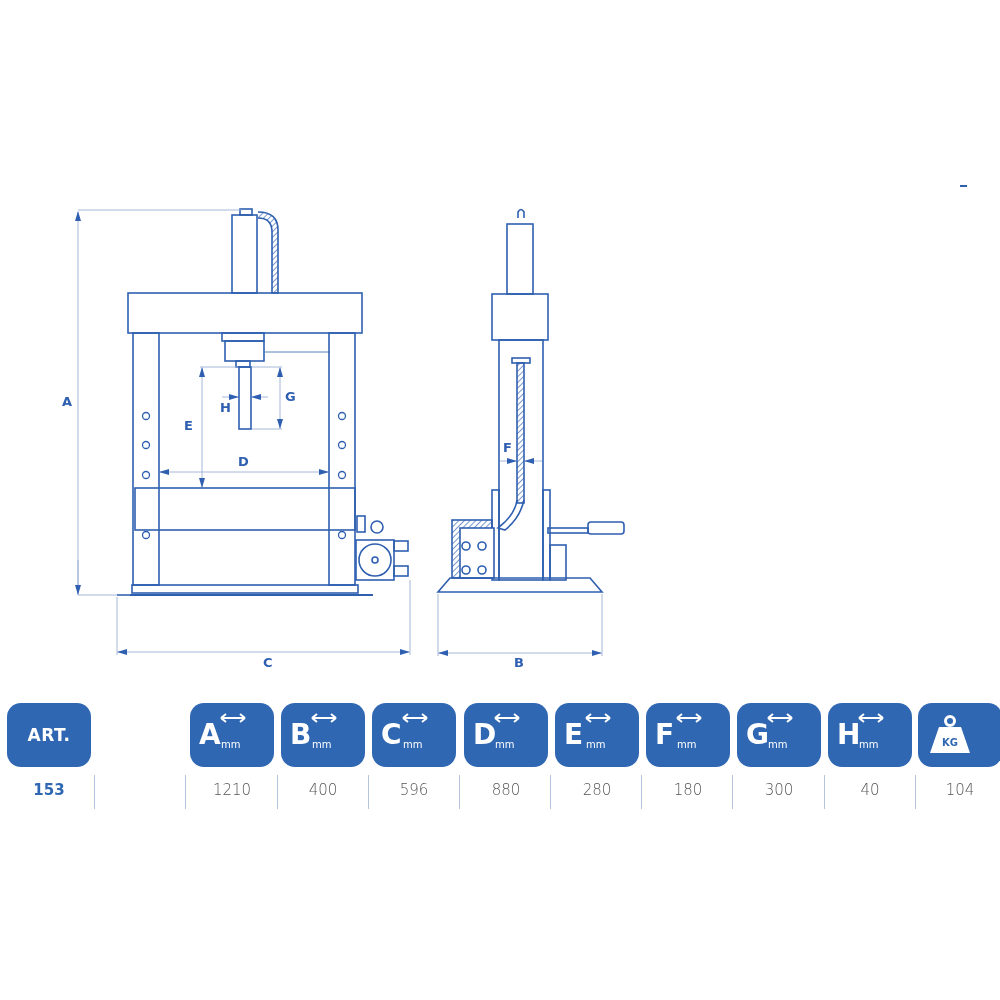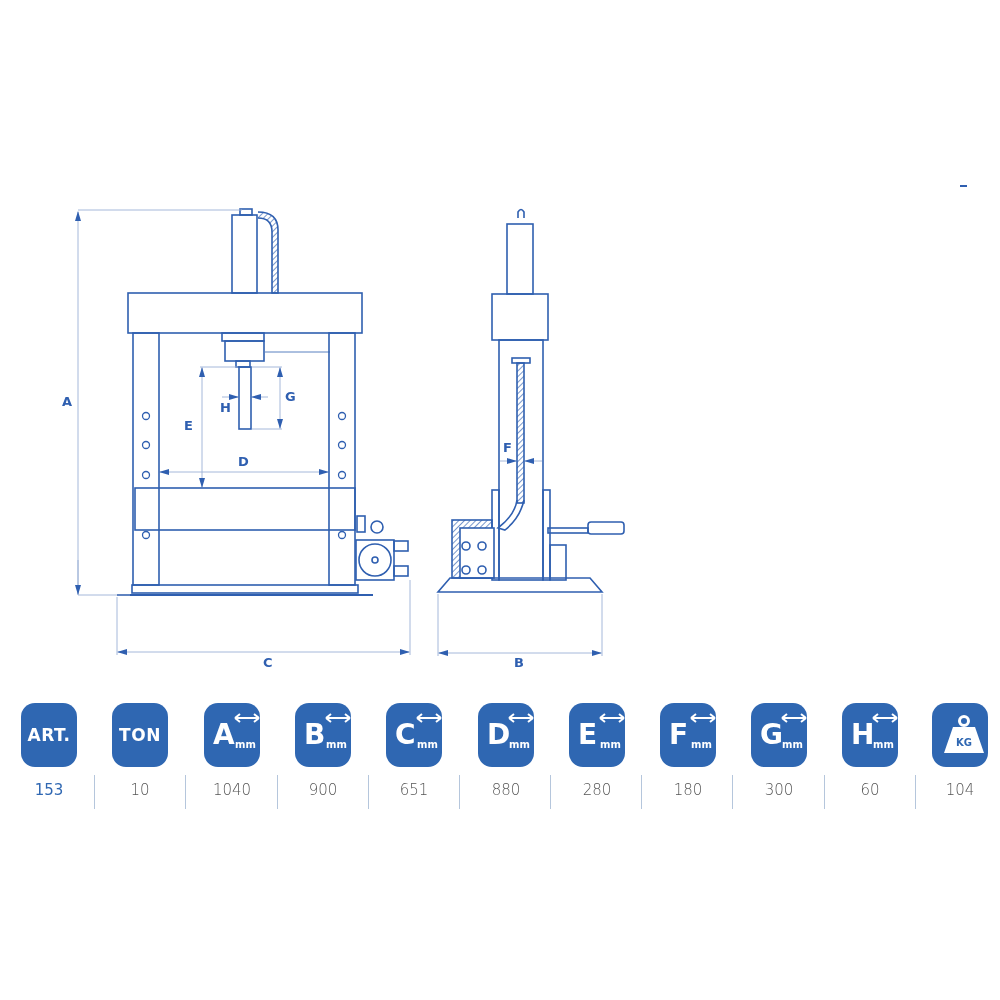--- a/index.html
+++ b/index.html
@@ -1,27 +1,27 @@
 <!DOCTYPE html>
 <html><head>
 <meta charset="utf-8">
 <style>
   html, body { margin:0; padding:0; background:#ffffff; }
   body { width:1000px; height:1000px; position:relative; overflow:hidden; font-family:"DejaVu Sans", sans-serif; }
   .drawing { position:absolute; left:0; top:0; width:1000px; height:680px; }
   .lbl { font-family:"DejaVu Sans", sans-serif; font-size:13px; fill:#2f5fb0; font-weight:600; }
   .specs { position:absolute; left:0; top:703px; width:1000px; height:110px; }
   .col { position:absolute; top:0; width:92px; text-align:center; }
-  .tile { width:56px; height:64px; margin:0 auto; border-radius:14px; background:#2f67b2; color:#fff; position:relative; }
+  .tile { width:84px; height:64px; margin:0 auto; border-radius:14px; background:#2f67b2; color:#fff; position:relative; }
   .tile .txt { position:absolute; left:0; right:0; top:22px; font-weight:700; font-size:17px; letter-spacing:0.5px; font-family:"DejaVu Sans", sans-serif; }
   .tile .big { position:absolute; left:9px; top:17px; font-size:28px; font-weight:700; line-height:30px; }
-  .tile .mm { position:absolute; left:31px; top:36px; font-size:10px; font-weight:700; }
+  .tile .mm { position:absolute; left:31px; top:36px; font-size:10px; font-weight:400; }
   .tile .arr { position:absolute; left:30px; top:10px; width:26px; height:10px; }
   .val { margin-top:14px; font-size:15px; color:#555; font-family:"DejaVu Sans", sans-serif; font-weight:300; }
-  .val.art { color:#2f67b2; font-weight:400; }
+  .val.art { color:#2f67b2; font-weight:700; }
   .sep { position:absolute; top:72px; width:1px; height:34px; background:#b5c6dc; }
 </style>
 </head>
 <body>
 
 <svg class="drawing" viewBox="0 0 1000 680" xmlns="http://www.w3.org/2000/svg">
   <defs>
     <marker id="ah" markerWidth="10" markerHeight="8" refX="9" refY="4" orient="auto" markerUnits="userSpaceOnUse">
       <path d="M0,1 L10,4 L0,7 Z" fill="#2f5fb0"></path>
     </marker>
@@ -140,61 +140,55 @@
 <div class="specs">
 
   <div class="col" style="left:3px">
     <div class="tile">
         <div class="txt">ART.</div>
       </div>
     <div class="val art">153</div>
   </div>
   <div class="sep" style="left:94px"></div>
 
-  <div class="col" style="left:94px">
-    <div class="tile">
-        <div class="txt">TON</div>
-      </div>
-    <div class="val">10</div>
-  </div>
   <div class="sep" style="left:185px"></div>
 
   <div class="col" style="left:186px">
     <div class="tile">
       <svg class="arr" viewBox="0 0 26 10">
           <path d="M1,5 L25,5 M1,5 L6,1 M1,5 L6,9 M25,5 L20,1 M25,5 L20,9" stroke="#fff" stroke-width="2" fill="none"></path>
         </svg>
       <span class="big">A</span>
         <span class="mm">mm</span>
     </div>
-    <div class="val">1040</div>
+    <div class="val">1210</div>
   </div>
   <div class="sep" style="left:277px"></div>
 
   <div class="col" style="left:277px">
     <div class="tile">
       <svg class="arr" viewBox="0 0 26 10">
           <path d="M1,5 L25,5 M1,5 L6,1 M1,5 L6,9 M25,5 L20,1 M25,5 L20,9" stroke="#fff" stroke-width="2" fill="none"></path>
         </svg>
       <span class="big">B</span>
         <span class="mm">mm</span>
     </div>
-    <div class="val">900</div>
+    <div class="val">400</div>
   </div>
   <div class="sep" style="left:368px"></div>
 
   <div class="col" style="left:368px">
     <div class="tile">
       <svg class="arr" viewBox="0 0 26 10">
           <path d="M1,5 L25,5 M1,5 L6,1 M1,5 L6,9 M25,5 L20,1 M25,5 L20,9" stroke="#fff" stroke-width="2" fill="none"></path>
         </svg>
       <span class="big">C</span>
         <span class="mm">mm</span>
     </div>
-    <div class="val">651</div>
+    <div class="val">596</div>
   </div>
   <div class="sep" style="left:459px"></div>
 
   <div class="col" style="left:460px">
     <div class="tile">
       <svg class="arr" viewBox="0 0 26 10">
           <path d="M1,5 L25,5 M1,5 L6,1 M1,5 L6,9 M25,5 L20,1 M25,5 L20,9" stroke="#fff" stroke-width="2" fill="none"></path>
         </svg>
       <span class="big">D</span>
         <span class="mm">mm</span>
@@ -240,21 +234,21 @@
   <div class="sep" style="left:824px"></div>
 
   <div class="col" style="left:824px">
     <div class="tile">
       <svg class="arr" viewBox="0 0 26 10">
           <path d="M1,5 L25,5 M1,5 L6,1 M1,5 L6,9 M25,5 L20,1 M25,5 L20,9" stroke="#fff" stroke-width="2" fill="none"></path>
         </svg>
       <span class="big">H</span>
         <span class="mm">mm</span>
     </div>
-    <div class="val">60</div>
+    <div class="val">40</div>
   </div>
   <div class="sep" style="left:915px"></div>
 
   <div class="col" style="left:914px">
     <div class="tile">
       <svg viewBox="0 0 64 64" width="64" height="64" style="position:absolute;left:0;top:0">
         <circle cx="32" cy="18" r="4.5" stroke="#fff" stroke-width="3" fill="none"></circle>
         <path d="M21,24 L43,24 L52,50 L12,50 Z" fill="#fff"></path>
         <text x="32" y="43" text-anchor="middle" font-family="DejaVu Sans, sans-serif" font-size="10" font-weight="700" fill="#2f67b2">KG</text>
       </svg>

